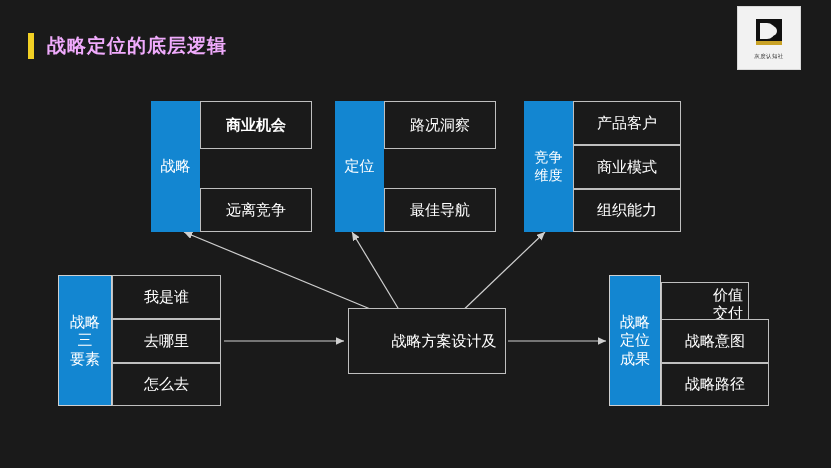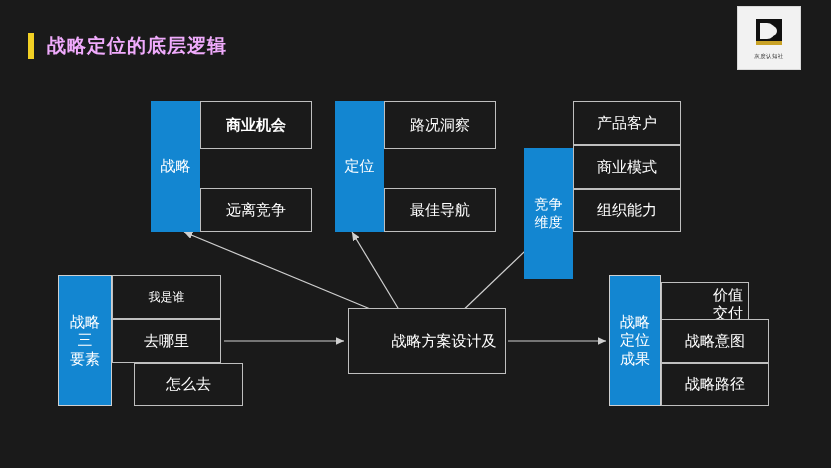--- a/index.html
+++ b/index.html
@@ -136,36 +136,36 @@
 </svg>
 
 <div class="node blue" style="left:151px; top:101px; width:49px; height:131px; font-size:15px;">战略</div>
 <div class="node outline" style="left:200px; top:101px; width:112px; height:48px; font-size:15px;font-weight:bold;">商业机会</div>
 <div class="node outline" style="left:200px; top:188px; width:112px; height:44px; font-size:15px;">远离竞争</div>
 
 <div class="node blue" style="left:335px; top:101px; width:49px; height:131px; font-size:15px;">定位</div>
 <div class="node outline" style="left:384px; top:101px; width:112px; height:48px; font-size:15px;">路况洞察</div>
 <div class="node outline" style="left:384px; top:188px; width:112px; height:44px; font-size:15px;">最佳导航</div>
 
-<div class="node blue" style="left:524px; top:101px; width:49px; height:131px; font-size:14px; flex-direction:column;margin-top:47px;">
+<div class="node blue" style="left:524px; top:101px; width:49px; height:131px; font-size:14px; flex-direction:column;">
   <span>竞争</span>
   <span>维度</span>
 </div>
 <div class="node outline" style="left:573px; top:101px; width:108px; height:44px; font-size:15px;">产品客户</div>
 <div class="node outline" style="left:573px; top:145px; width:108px; height:44px; font-size:15px;">商业模式</div>
 <div class="node outline" style="left:573px; top:189px; width:108px; height:43px; font-size:15px;">组织能力</div>
 
 <div class="node blue-bordered" style="left:58px; top:275px; width:54px; height:131px; font-size:15px; flex-direction:column;">
   <span>战略</span>
   <span>三</span>
   <span>要素</span>
 </div>
-<div class="node outline" style="left:112px; top:275px; width:109px; height:44px; font-size:12px;">我是谁</div>
+<div class="node outline" style="left:112px; top:275px; width:109px; height:44px; font-size:15px;">我是谁</div>
 <div class="node outline" style="left:112px; top:319px; width:109px; height:44px; font-size:15px;">去哪里</div>
-<div class="node outline" style="left:112px; top:363px; width:109px; height:43px; font-size:15px;margin-left:22px;">怎么去</div>
+<div class="node outline" style="left:112px; top:363px; width:109px; height:43px; font-size:15px;">怎么去</div>
 
 <div class="node outline" style="left:348px; top:308px; width:158px; height:66px; font-size:15px; flex-direction:column;padding-left:34px;">
   <span>战略方案设计及</span>
 </div>
 
 <div class="node blue-bordered" style="left:609px; top:275px; width:52px; height:131px; font-size:15px; flex-direction:column;">
   <span>战略</span>
   <span>定位</span>
   <span>成果</span>
 </div>

